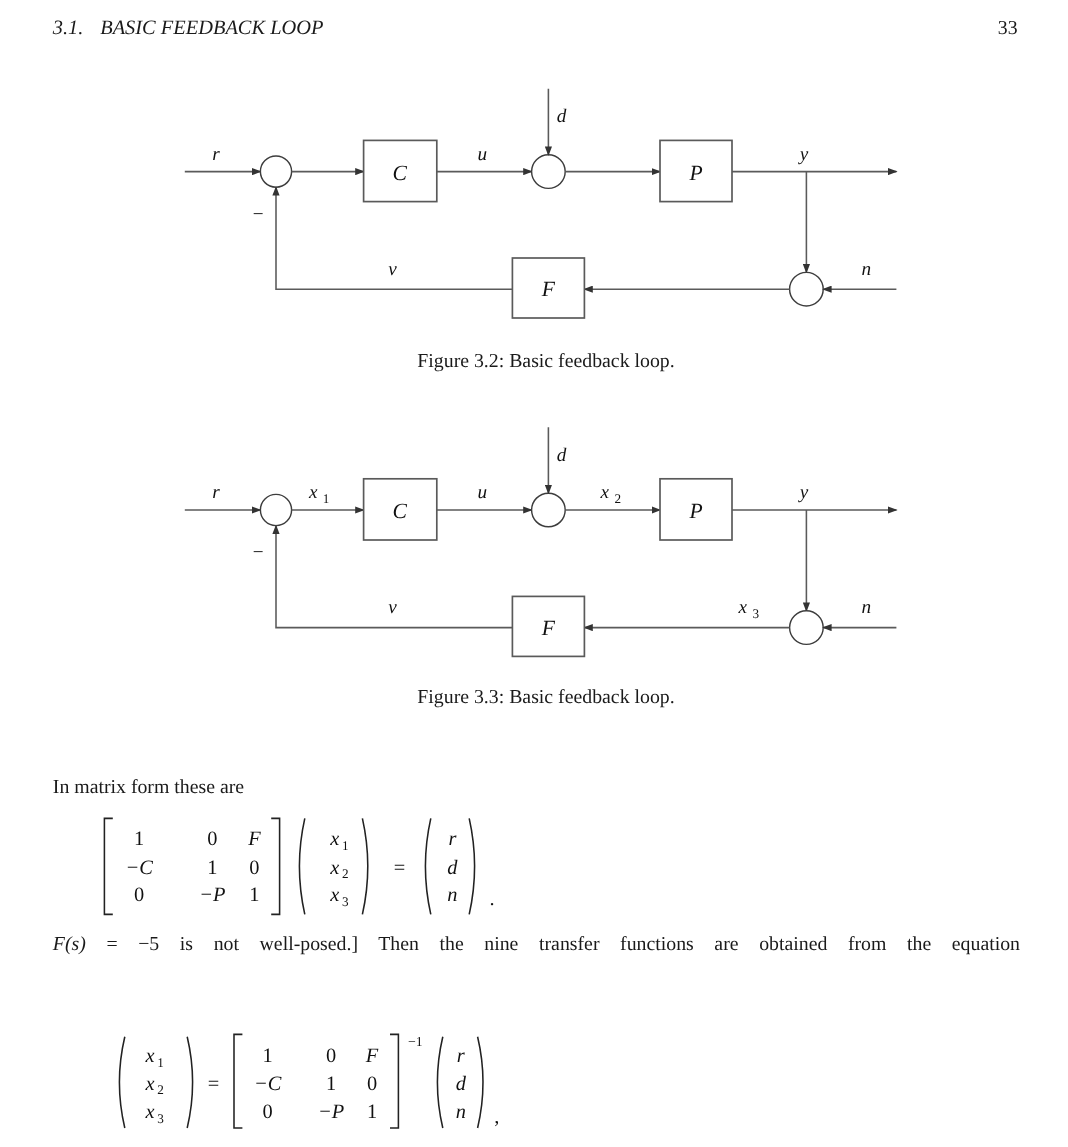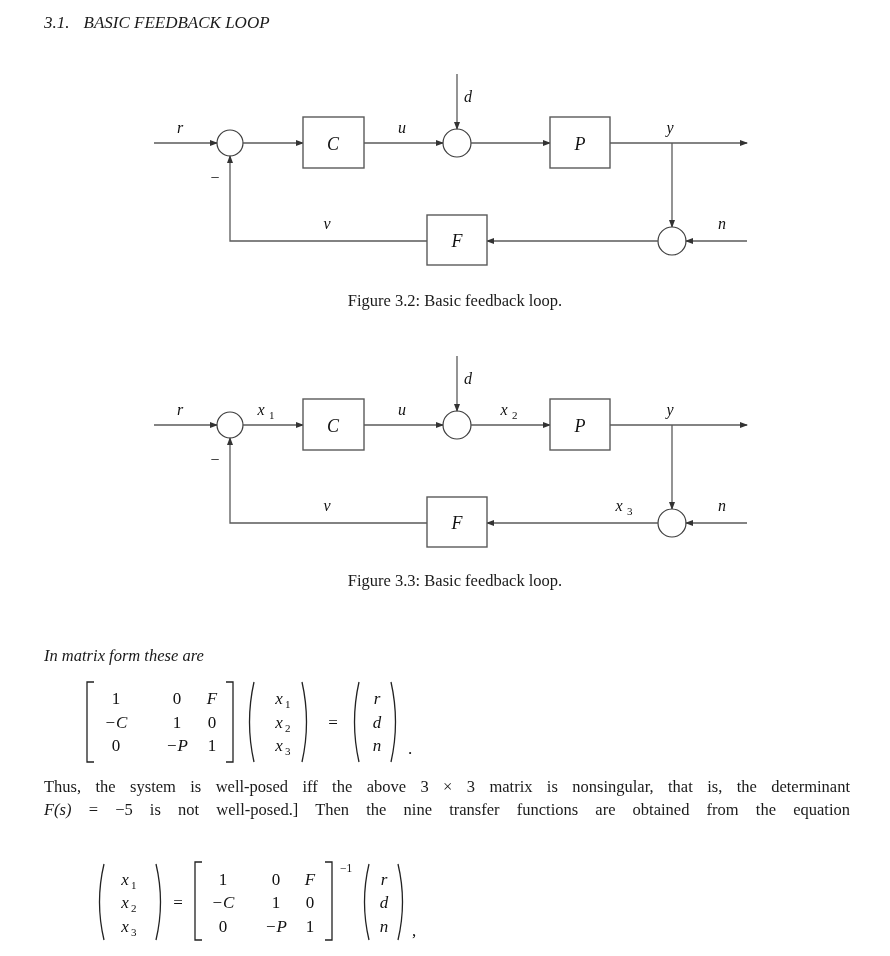--- a/index.html
+++ b/index.html
@@ -10,21 +10,21 @@
   .abs{position:absolute;}
   
   #running-head{top:13px;left:44px;width:804px;font-size:17px;font-style:italic;}
   #running-head .sec{margin-right:14px;}
   #page-number{top:13px;left:44px;width:804px;text-align:right;font-size:16.5px;font-style:normal;}
   
   .caption{left:10px;width:890px;text-align:center;font-size:16.5px;}
   #caption-32{top:291px;}
   #caption-33{top:571px;}
   
-  #intro-line{top:646px;left:44px;font-size:16.5px;font-style:italic;}
+  #intro-line{top:646px;left:44px;font-size:16.5px;}
   #paragraph{top:775px;left:44px;width:806px;font-size:16.5px;line-height:23.2px;}
   .pline{text-align:justify;text-align-last:justify;white-space:normal;}
   .mi{font-style:italic;}
   
   svg{display:block;}
   svg text{font-family:"Liberation Serif","DejaVu Serif",serif;fill:#111;}
   .sig{font-size:16px;font-style:italic;}
   .sub{font-size:11px;font-style:normal;}
   .blk{font-size:18px;font-style:italic;}
   .wire{stroke:#5a5a5a;stroke-width:1.3;fill:none;}
@@ -36,20 +36,21 @@
   .msup{font-size:11.5px;}
 </style>
 </head>
 <body>
 
 <div id="page">
 
   <div class="abs" id="running-head">
     <span class="sec">3.1.</span><span>BASIC FEEDBACK LOOP</span>
   </div>
+  <div class="abs" id="page-number">33</div>
 
   <svg class="abs" style="left:140px;top:62px;" width="620" height="218" viewBox="0 0 620 218">
     <defs>
       <marker id="ah1" markerWidth="8" markerHeight="6" refX="7" refY="3" orient="auto" markerUnits="userSpaceOnUse">
         <path d="M0,0 L8,3 L0,6 Z" fill="#333"></path>
       </marker>
     </defs>
     <path class="wire" d="M14,81 H77" marker-end="url(#ah1)"></path>
     <circle class="sum" cx="90" cy="81" r="13"></circle>
     <path class="wire" d="M103,81 H163" marker-end="url(#ah1)"></path>
@@ -145,21 +146,20 @@
     <text class="mrow" x="253" y="52" text-anchor="middle">=</text>
     <path class="fence" d="M279,6 Q270,46 279,86"></path>
     <text class="mrow mi" x="297" y="28" text-anchor="middle">r</text>
     <text class="mrow mi" x="297" y="52" text-anchor="middle">d</text>
     <text class="mrow mi" x="297" y="75" text-anchor="middle">n</text>
     <path class="fence" d="M311,6 Q320,46 311,86"></path>
     <text class="mrow" x="330" y="78" text-anchor="middle">.</text>
   </svg>
 
   <div class="abs" id="paragraph">
-    <div class="pline"><span>Thus, the system is well-posed iff the above 3 × 3 matrix is nonsingular, that is, the determinant</span></div>
     <div class="pline"><span class="mi">F(s)</span><span> = −5 is not well-posed.] Then the nine transfer functions are obtained from the equation</span></div>
   </div>
 
   <svg class="abs" style="left:90px;top:858px;" width="340" height="92" viewBox="0 0 340 92">
     <path class="fence" d="M14,6 Q5,44 14,82"></path>
     <text class="mrow mi" x="35" y="27" text-anchor="middle">x</text>
     <text class="msub" x="41" y="31" text-anchor="start">1</text>
     <text class="mrow mi" x="35" y="50" text-anchor="middle">x</text>
     <text class="msub" x="41" y="54" text-anchor="start">2</text>
     <text class="mrow mi" x="35" y="74" text-anchor="middle">x</text>

